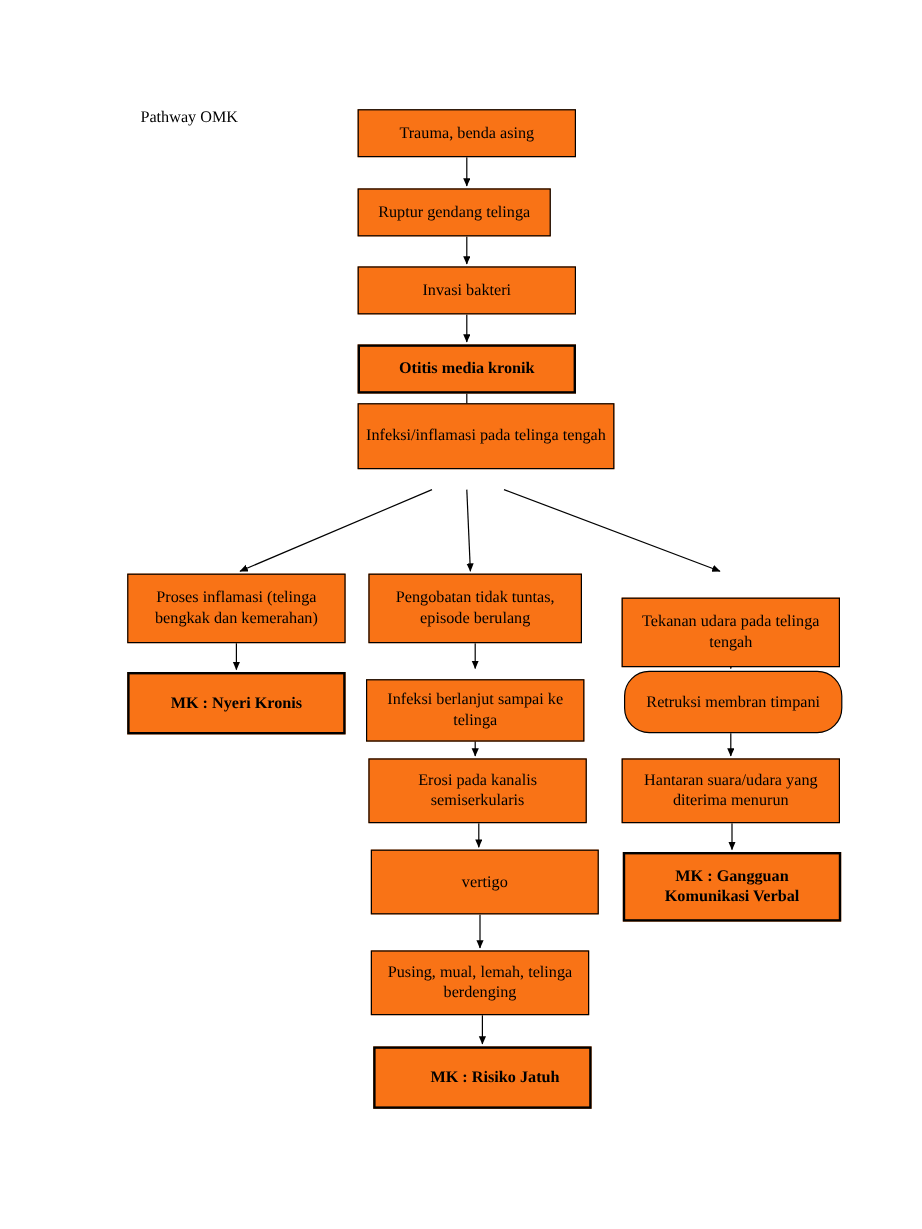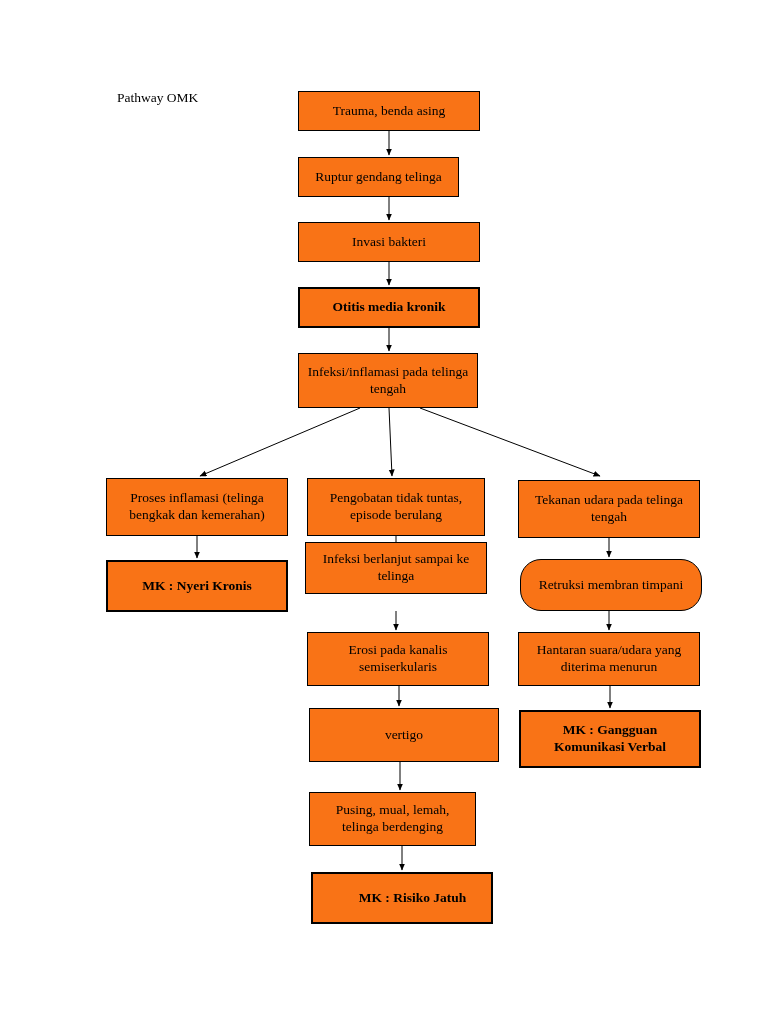--- a/index.html
+++ b/index.html
@@ -95,48 +95,48 @@
       </div>
       <div class="node" style="left: 298px; top: 157px; width: 161px; height: 40px;">
         <span>Ruptur gendang telinga</span>
       </div>
       <div class="node" style="left: 298px; top: 222px; width: 182px; height: 40px;">
         <span>Invasi bakteri</span>
       </div>
       <div class="node bold" style="left: 298px; top: 287px; width: 182px; height: 41px;">
         <span>Otitis media kronik</span>
       </div>
-      <div class="node" style="left: 298px; top: 353px; width: 180px; height: 55px;">
+      <div class="node" style="left: 298px; top: 336px; width: 214px; height: 55px;">
         <span>Infeksi/inflamasi pada telinga tengah</span>
       </div>
       <div class="node" style="left: 106px; top: 478px; width: 182px; height: 58px;">
         <span>Proses inflamasi (telinga bengkak dan kemerahan)</span>
       </div>
       <div class="node bold" style="left: 106px; top: 560px; width: 182px; height: 52px;">
         <span>MK : Nyeri Kronis</span>
       </div>
       <div class="node" style="left: 307px; top: 478px; width: 178px; height: 58px;">
         <span>Pengobatan tidak tuntas, episode berulang</span>
       </div>
-      <div class="node" style="left: 305px; top: 542px; width: 182px; height: 52px;">
+      <div class="node" style="left: 305px; top: 566px; width: 182px; height: 52px;">
         <span>Infeksi berlanjut sampai ke telinga</span>
       </div>
       <div class="node" style="left: 307px; top: 632px; width: 182px; height: 54px;">
         <span>Erosi pada kanalis semiserkularis</span>
       </div>
       <div class="node" style="left: 309px; top: 708px; width: 190px; height: 54px;">
         <span>vertigo</span>
       </div>
-      <div class="node" style="left: 309px; top: 792px; width: 167px; height: 54px; align-items: center;">
+      <div class="node" style="left: 309px; top: 792px; width: 182px; height: 54px; align-items: center;">
         <span>Pusing, mual, lemah, telinga berdenging</span>
       </div>
       <div class="node bold" style="left: 311px; top: 872px; width: 182px; height: 52px; padding-left: 27px;">
         <span>MK : Risiko Jatuh</span>
       </div>
-      <div class="node" style="left: 518px; top: 480px; width: 182px; height: 58px;">
+      <div class="node" style="left: 518px; top: 498px; width: 182px; height: 58px;">
         <span>Tekanan udara pada telinga tengah</span>
       </div>
       <div class="node" style="left: 520px; top: 559px; width: 182px; height: 52px; border-radius: 21px;">
         <span>Retruksi membran timpani</span>
       </div>
       <div class="node" style="left: 518px; top: 632px; width: 182px; height: 54px;">
         <span>Hantaran suara/udara yang diterima menurun</span>
       </div>
       <div class="node bold" style="left: 519px; top: 710px; width: 182px; height: 58px;">
         <span>MK : Gangguan Komunikasi Verbal</span>

